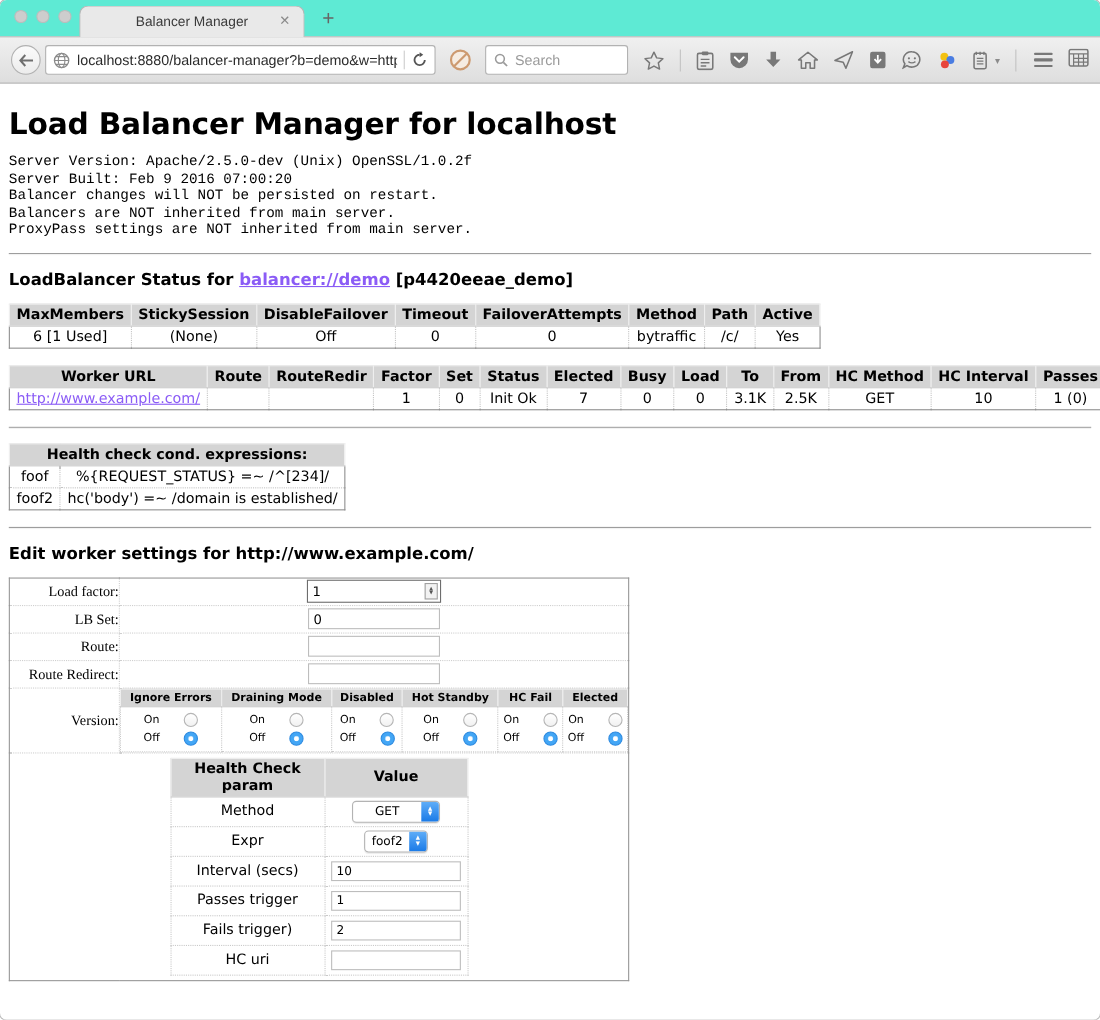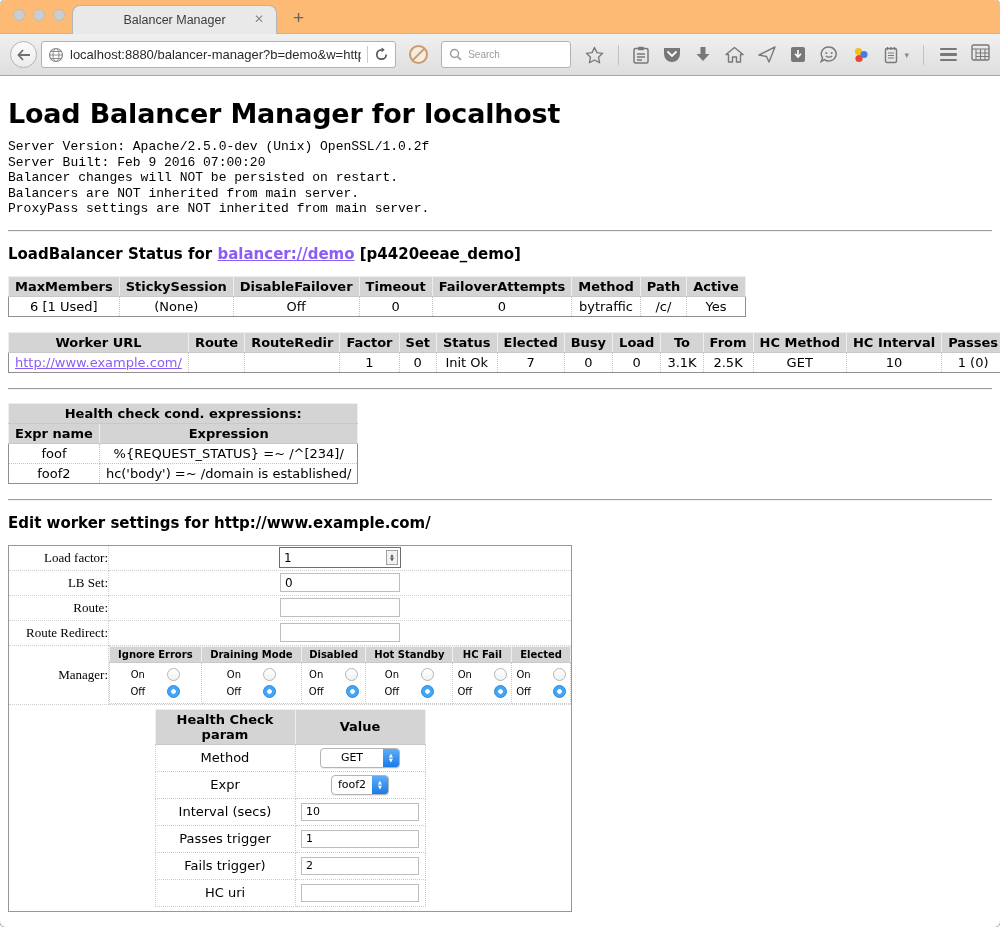--- a/index.html
+++ b/index.html
@@ -7,21 +7,21 @@
   body { font-family:"DejaVu Sans", sans-serif; }
 
   .window {
     width:1000px; height:927px; margin:0 auto; background:#fff;
     border-radius:6px; overflow:hidden; position:relative;
     box-shadow:0 0 0 1px rgba(0,0,0,.28);
   }
 
   
   .tabstrip {
-    height:33px; background:#fdba74; position:relative;
+    height:33px; background:#5eead4; position:relative;
     display:flex; align-items:flex-end;
     font-family:"Liberation Sans", sans-serif;
   }
   .traffic { position:absolute; left:13px; top:9px; display:flex; gap:8px; }
   .traffic span { width:12px; height:12px; border-radius:50%; background:#cdcdcd; border:1px solid #bcbcbc; }
   .tab {
     margin-left:72px; width:205px; height:29px; margin-bottom:-1px;
     background:#e9e9e9; border:1px solid #b6b6b6; border-bottom:none;
     border-radius:8px 8px 0 0; display:flex; align-items:center;
     justify-content:center; position:relative; z-index:3;
@@ -47,21 +47,21 @@
     padding:0 6px; gap:6px; overflow:hidden;
   }
   .url-text { flex:1; font-size:13px; color:#2b2b2b; white-space:nowrap; overflow:hidden; }
   .vdiv { width:1px; height:17px; background:#ccc; flex:0 0 auto; }
   .block-btn { margin-left:12px; flex:0 0 auto; }
   .searchbar {
     margin-left:12px; width:143px; height:27px; background:#fff;
     border:1px solid #b2b2b2; border-radius:3px; display:flex; align-items:center;
     padding:0 7px; gap:6px;
   }
-  .search-ph { font-size:10px; color:#9b9b9b; }
+  .search-ph { font-size:13px; color:#9b9b9b; }
   .iconrow { display:flex; align-items:center; gap:14px; margin-left:14px; color:#787878; }
   .tb-div { width:1px; height:20px; background:#c2c2c2; }
   .caret { font-size:9px; color:#8b8b8b; margin-left:-8px; }
   .hamburger { display:flex; flex-direction:column; gap:3px; margin-left:16px; }
   .hamburger i { display:block; width:17px; height:2.5px; background:#787878; border-radius:1px; }
   .iconrow svg, .chrome-ico { display:block; }
 
   
   .content { padding:0 8px; color:#000; font-size:13px; }
   .content h1 { font-size:27px; font-weight:bold; margin:22px 0 10px; letter-spacing:-.2px; }
@@ -297,24 +297,20 @@
       </table>
 
     <hr class="rule">
 
     <table class="t">
       <tbody>
           <tr>
             <th colspan="2">Health check cond. expressions:</th>
           </tr>
       <tr>
-        <th>Expr name</th>
-        <th>Expression</th>
-      </tr>
-      <tr>
         <td>foof</td>
         <td>%{REQUEST_STATUS} =~ /^[234]/</td>
       </tr>
       <tr>
         <td>foof2</td>
         <td>hc('body') =~ /domain is established/</td>
       </tr>
     </tbody>
       </table>
 
@@ -342,21 +338,21 @@
       </tr>
       <tr>
         <td class="flabel">Route:</td>
         <td class="fval"><input class="txt-in" value="" style=""></td>
       </tr>
       <tr>
         <td class="flabel">Route Redirect:</td>
         <td class="fval"><input class="txt-in" value="" style=""></td>
       </tr>
       <tr>
-        <td class="flabel">Manager:</td>
+        <td class="flabel">Version:</td>
         <td style="padding:0">
           <table class="status">
             <tbody>
                   <tr>
               <th>Ignore Errors</th>
               <th>Draining Mode</th>
               <th>Disabled</th>
               <th>Hot Standby</th>
               <th>HC Fail</th>
               <th>Elected</th>

